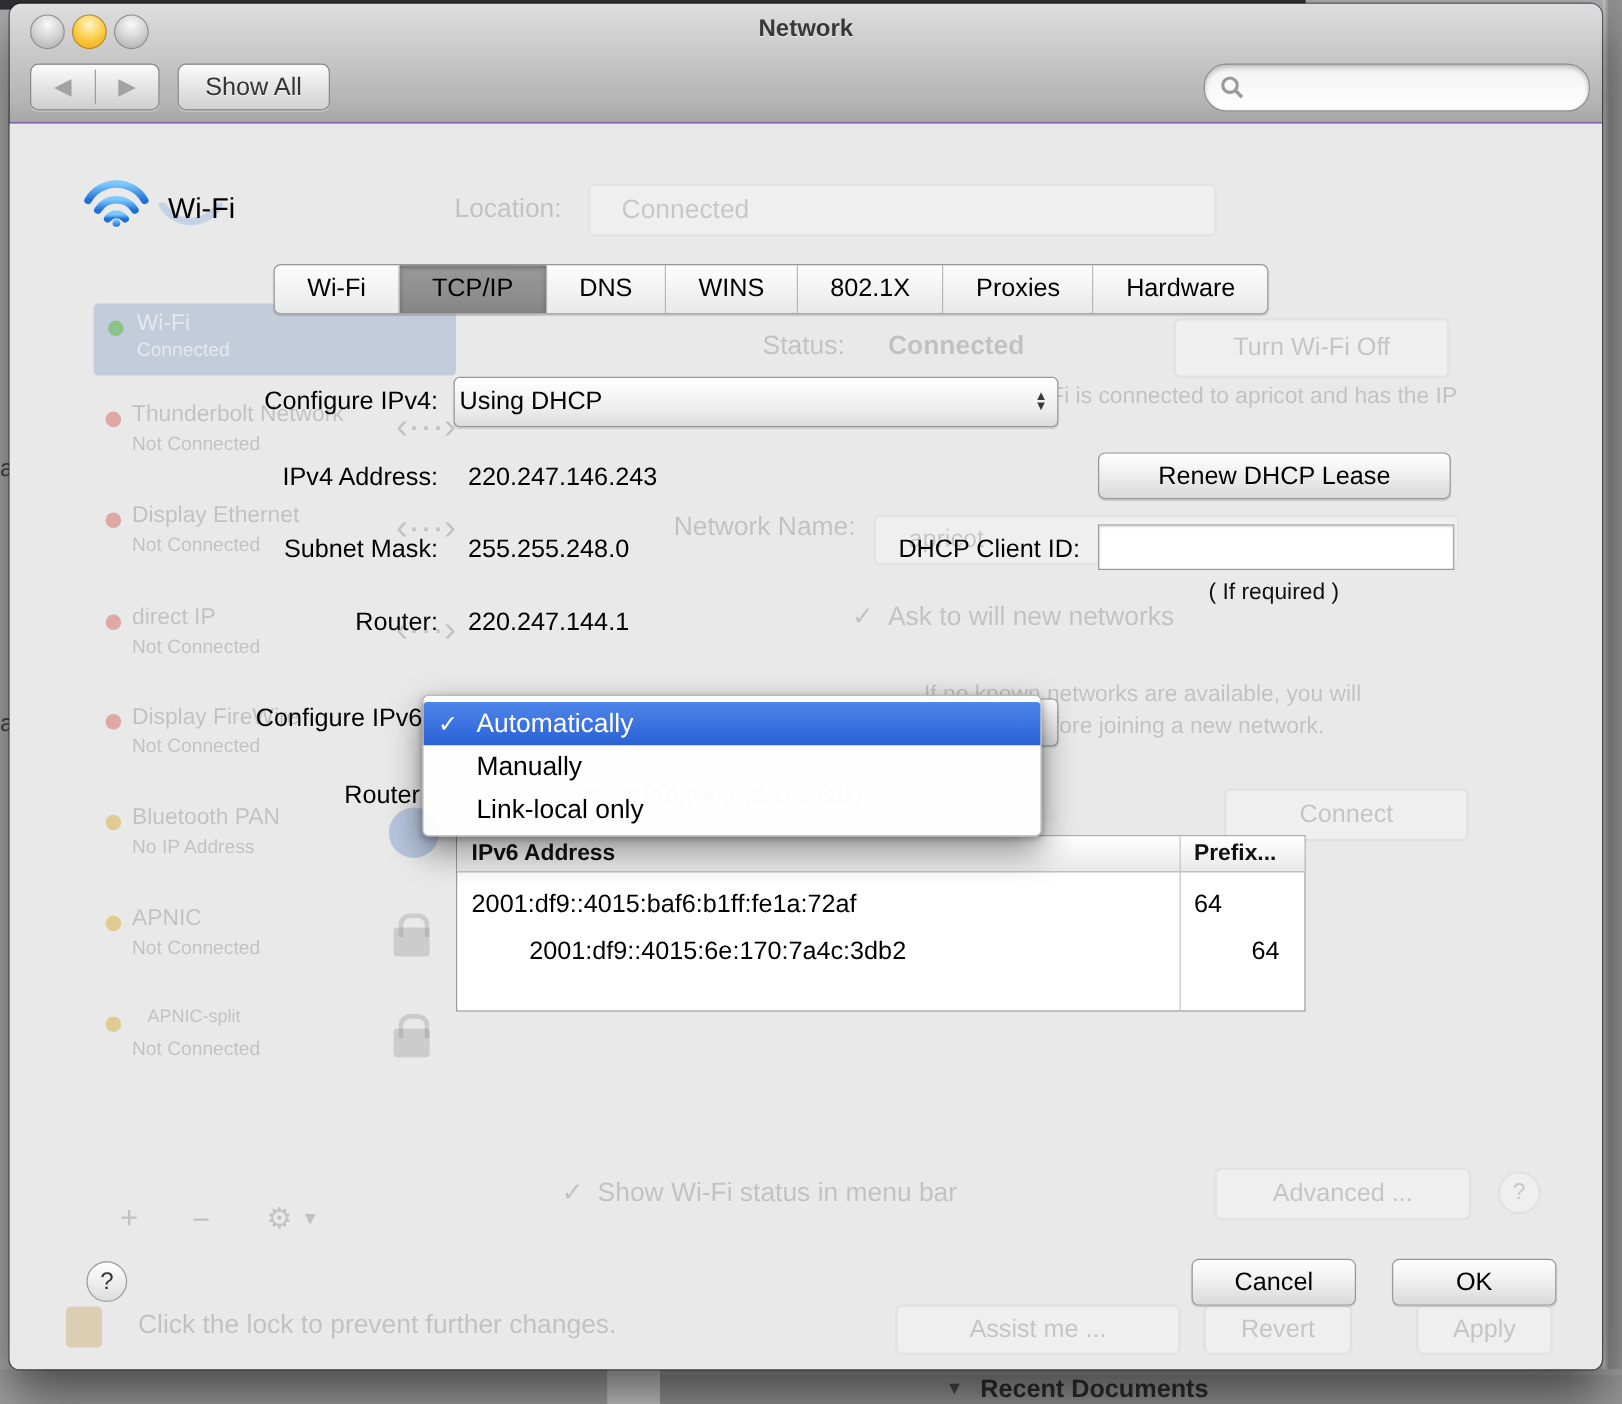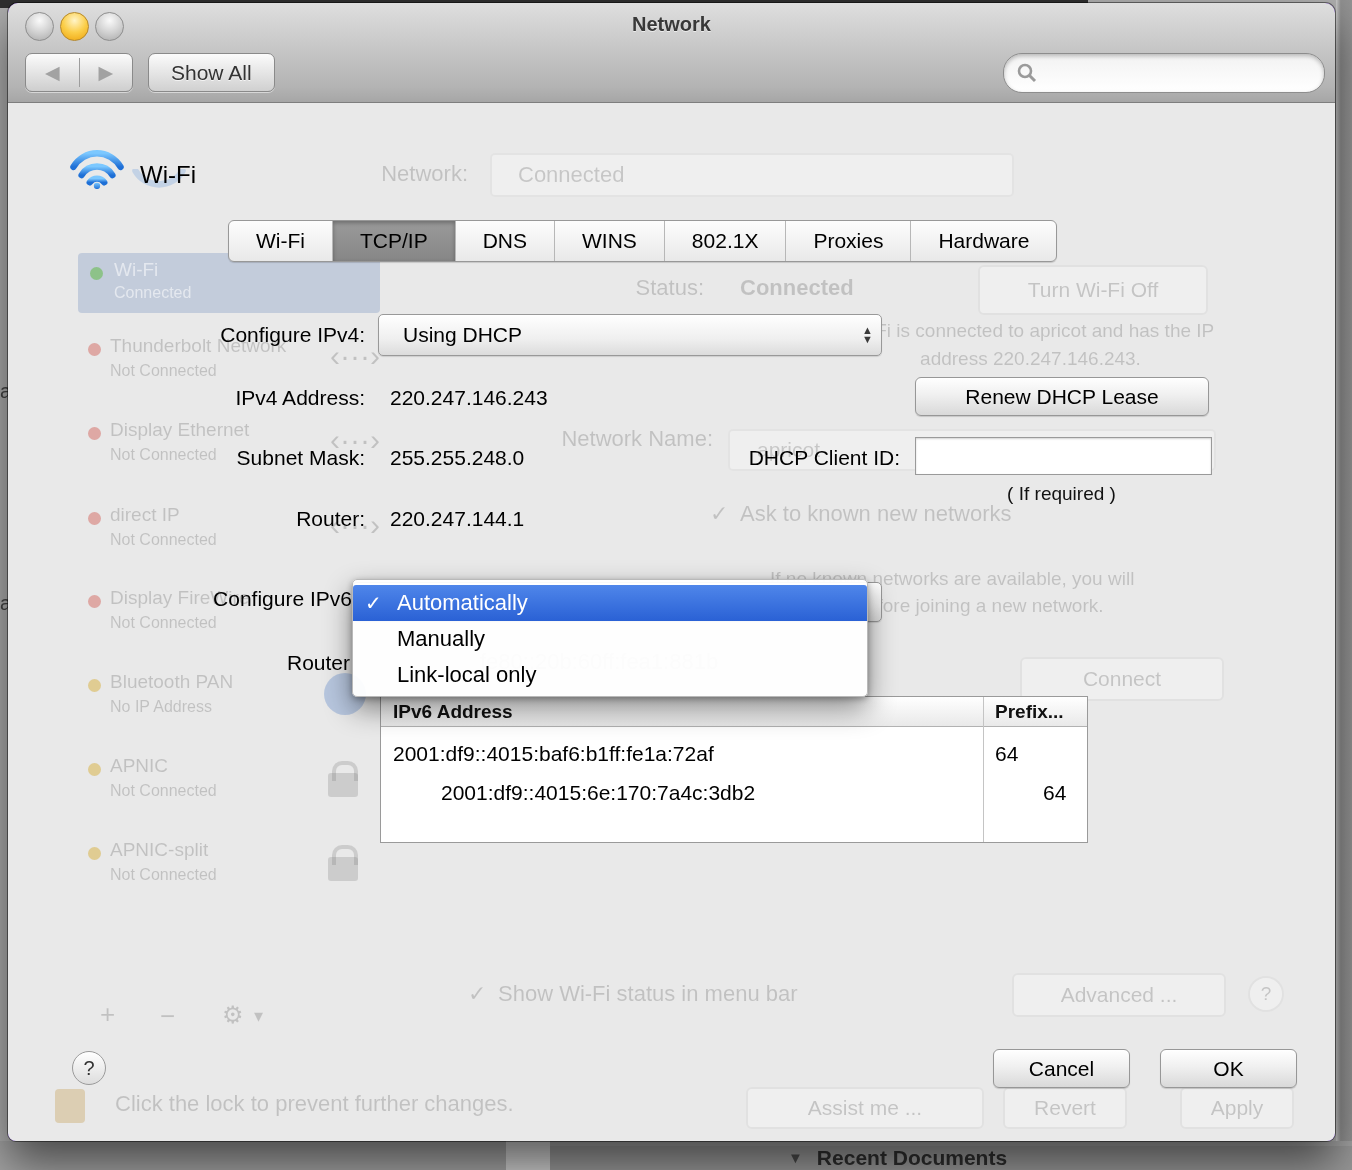--- a/index.html
+++ b/index.html
@@ -115,21 +115,21 @@
       <div class="abs search" style="left:995px;top:50px;">
         <svg width="22" height="22" style="margin-left:12px;" viewBox="0 0 22 22">
           <circle cx="9" cy="9" r="6" fill="none" stroke="#9a9a9a" stroke-width="2.6"></circle>
           <line x1="13.5" y1="13.5" x2="19" y2="19" stroke="#9a9a9a" stroke-width="3"></line>
         </svg>
       </div>
     </div>
 
     <div class="abs" id="content">
 
-      <div class="abs gt" style="right:867px;top:58px;font-size:22px;">Network:</div>
+      <div class="abs gt" style="right:867px;top:58px;font-size:22px;">Location:</div>
       <div class="abs gpop" style="left:482px;top:50px;width:520px;height:40px;">
         <span style="margin-left:26px;font-size:22px;">Connected</span>
       </div>
 
       <div class="abs" style="left:70px;top:150px;width:302px;height:60px;border-radius:4px;background:rgba(108,138,188,.30);">
         <div class="gdot" style="position:absolute;left:12px;top:14px;background:rgba(96,185,70,.55);"></div>
         <div class="gw" style="position:absolute;left:36px;top:6px;font-size:19px;">Wi-Fi</div>
         <div class="gw" style="position:absolute;left:36px;top:31px;font-size:16px;">Connected</div>
       </div>
 
@@ -163,42 +163,41 @@
         <div style="position:absolute;left:246px;top:2px;width:42px;height:42px;border-radius:50%;background:rgba(70,120,200,.30);"></div>
       </div>
       <div class="abs" style="left:70px;top:652px;">
         <div class="gdot" style="position:absolute;left:10px;top:8px;background:rgba(215,175,60,.50);"></div>
         <div class="gt" style="position:absolute;left:32px;top:0;font-size:19px;white-space:nowrap;">APNIC</div>
         <div class="gt" style="position:absolute;left:32px;top:27px;font-size:16px;white-space:nowrap;">Not Connected</div>
         <div class="glock" style="position:absolute;left:250px;top:18px;"></div>
       </div>
       <div class="abs" style="left:70px;top:736px;">
         <div class="gdot" style="position:absolute;left:10px;top:8px;background:rgba(215,175,60,.50);"></div>
-        <div class="gt" style="position:absolute;left:32px;top:0;font-size:19px;white-space:nowrap;text-align:right;">APNIC-split</div>
+        <div class="gt" style="position:absolute;left:45px;top:0;font-size:15px;white-space:nowrap;text-align:right;">APNIC-split</div>
         <div class="gt" style="position:absolute;left:32px;top:27px;font-size:16px;white-space:nowrap;">Not Connected</div>
         <div class="glock" style="position:absolute;left:250px;top:18px;"></div>
       </div>
       <div class="abs gt" style="left:92px;top:896px;font-size:26px;">+</div>
       <div class="abs gt" style="left:152px;top:898px;font-size:26px;">−</div>
       <div class="abs gt" style="left:214px;top:898px;font-size:24px;">⚙</div>
       <div class="abs gt" style="left:246px;top:902px;font-size:18px;">▾</div>
 
       <div class="abs gt" style="right:631px;top:172px;font-size:22px;">Status:</div>
       <div class="abs gt" style="left:732px;top:172px;font-size:22px;font-weight:bold;">Connected</div>
       <div class="abs gbtn" style="left:970px;top:162px;width:226px;height:46px;font-size:21px;">Turn Wi-Fi Off</div>
       <div class="abs gt" style="left:740px;top:214px;width:565px;text-align:center;font-size:19px;line-height:28px;">
         <div>Wi-Fi is connected to apricot and has the IP</div>
-        <div>address 220.247.146.243.</div>
       </div>
       <div class="abs gt" style="right:622px;top:323px;font-size:22px;">Network Name:</div>
       <div class="abs gpop" style="left:720px;top:326px;width:484px;height:38px;">
         <span style="margin-left:27px;font-size:21px;">apricot</span>
       </div>
       <div class="abs gt" style="left:702px;top:398px;font-size:22px;">✓</div>
-      <div class="abs gt" style="left:732px;top:398px;font-size:22px;">Ask to known new networks</div>
+      <div class="abs gt" style="left:732px;top:398px;font-size:22px;">Ask to will new networks</div>
       <div class="abs gt" style="left:762px;top:465px;font-size:19px;">If no known networks are available, you will</div>
       <div class="abs gt" style="left:766px;top:492px;font-size:19px;">be asked before joining a new network.</div>
       <div class="abs gbtn" style="left:1012px;top:554px;width:200px;height:40px;font-size:21px;">Connect</div>
       <div class="abs gt" style="left:472px;top:546px;font-size:22px;">fe80::20b:60ff:fea1:881b</div>
       <div class="abs gt" style="left:460px;top:878px;font-size:22px;">✓</div>
       <div class="abs gt" style="left:490px;top:878px;font-size:22px;">Show Wi-Fi status in menu bar</div>
       <div class="abs gbtn" style="left:1004px;top:870px;width:210px;height:40px;font-size:21px;">Advanced ...</div>
       <div class="abs gbtn" style="left:1240px;top:873px;width:32px;height:32px;border-radius:50%;font-size:19px;">?</div>
       <div class="abs" style="left:47px;top:986px;width:30px;height:34px;border-radius:4px;background:rgba(205,172,112,.45);"></div>
       <div class="abs gt" style="left:107px;top:988px;font-size:22px;">Click the lock to prevent further changes.</div>
@@ -234,21 +233,21 @@
         <div class="tab">WINS</div>
         <div class="tab">802.1X</div>
         <div class="tab">Proxies</div>
         <div class="tab">Hardware</div>
       </div>
 
       <div class="abs" id="groupbox" style="left:54px;top:136px;width:1223px;height:802px;z-index:-1;"></div>
 
       <div class="abs lbl" style="left:107px;top:220px;width:250px;">Configure IPv4:</div>
       <div class="abs popup" style="left:370px;top:211px;width:502px;height:40px;">
-        <span style="margin-left:24px;font-size:21px;">Using DHCP</span>
+        <span style="margin-left:4px;font-size:21px;">Using DHCP</span>
         <span class="steppers">
             <span>▲</span>
             <span>▼</span>
           </span>
       </div>
 
       <div class="abs lbl" style="left:107px;top:283px;width:250px;">IPv4 Address:</div>
       <div class="abs val" style="left:382px;top:283px;">220.247.146.243</div>
       <div class="abs btn" style="left:907px;top:274px;width:292px;height:37px;">Renew DHCP Lease</div>
 

